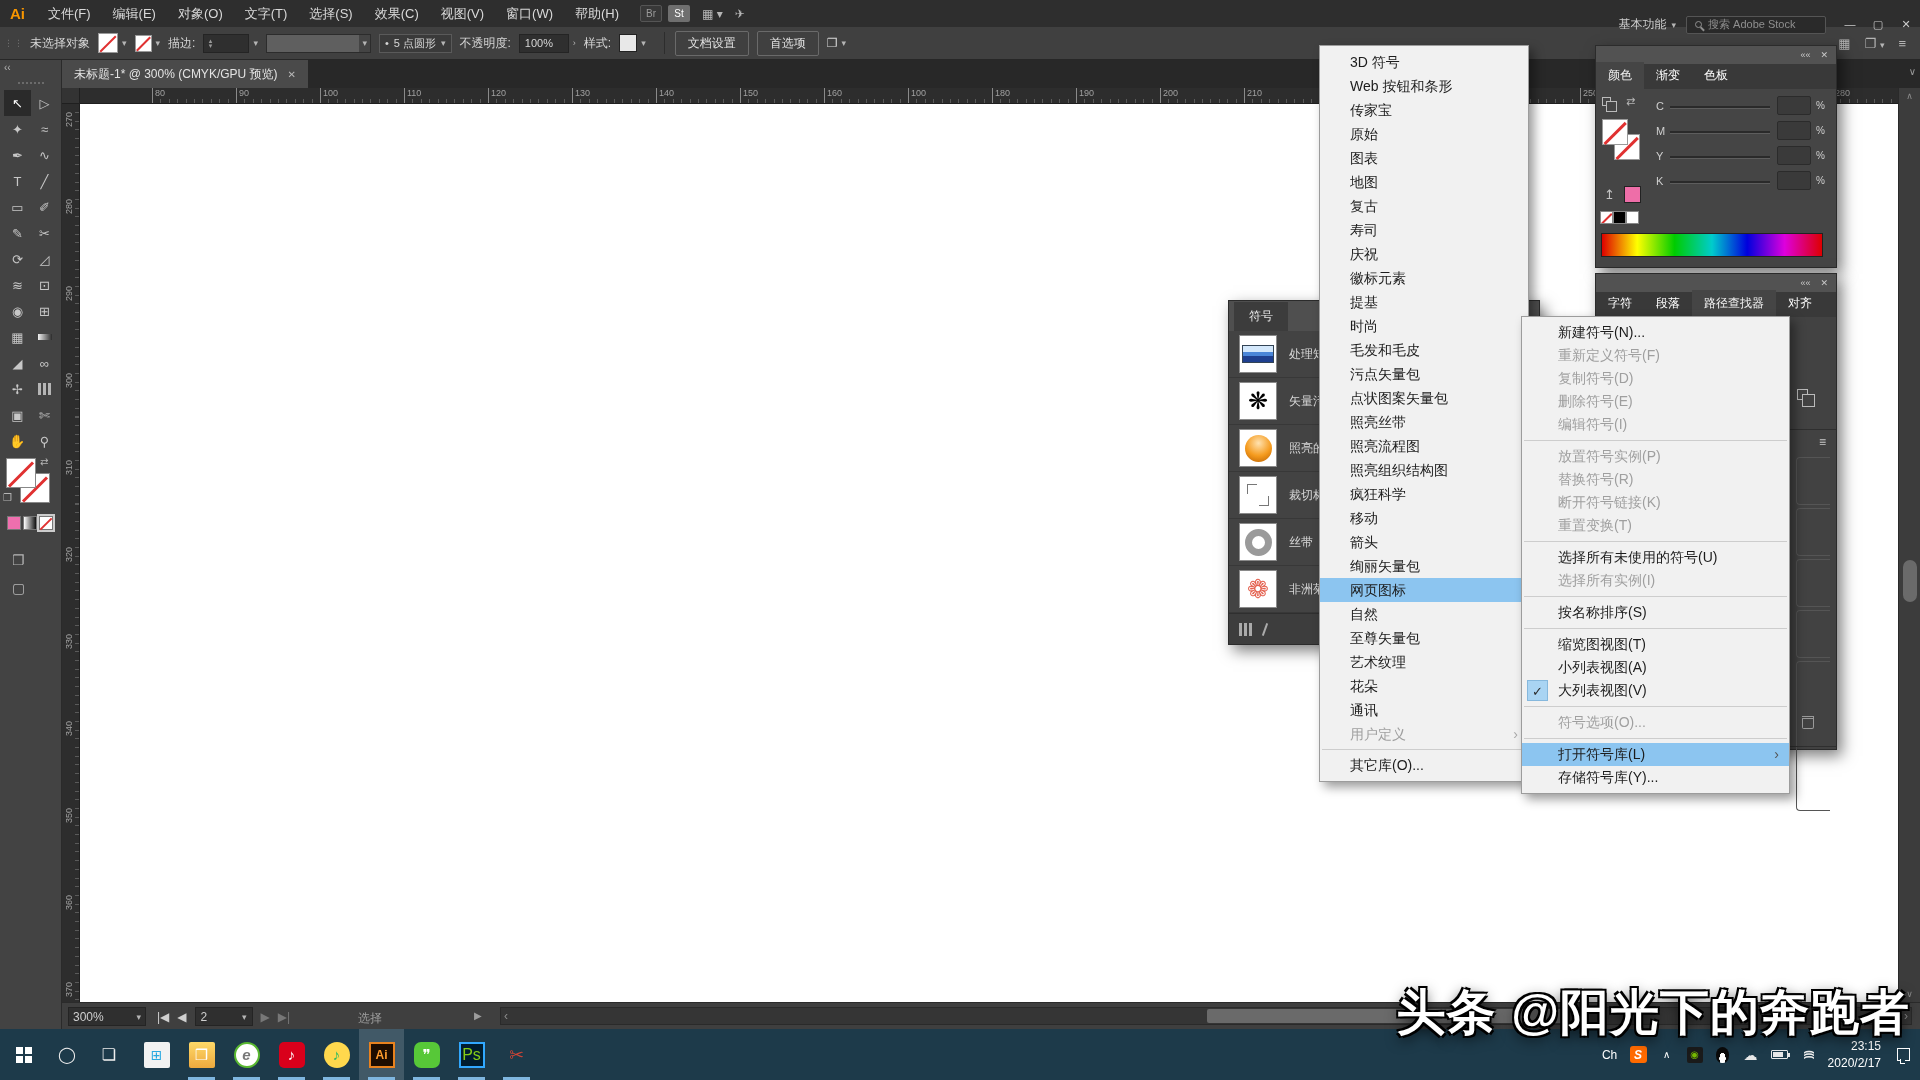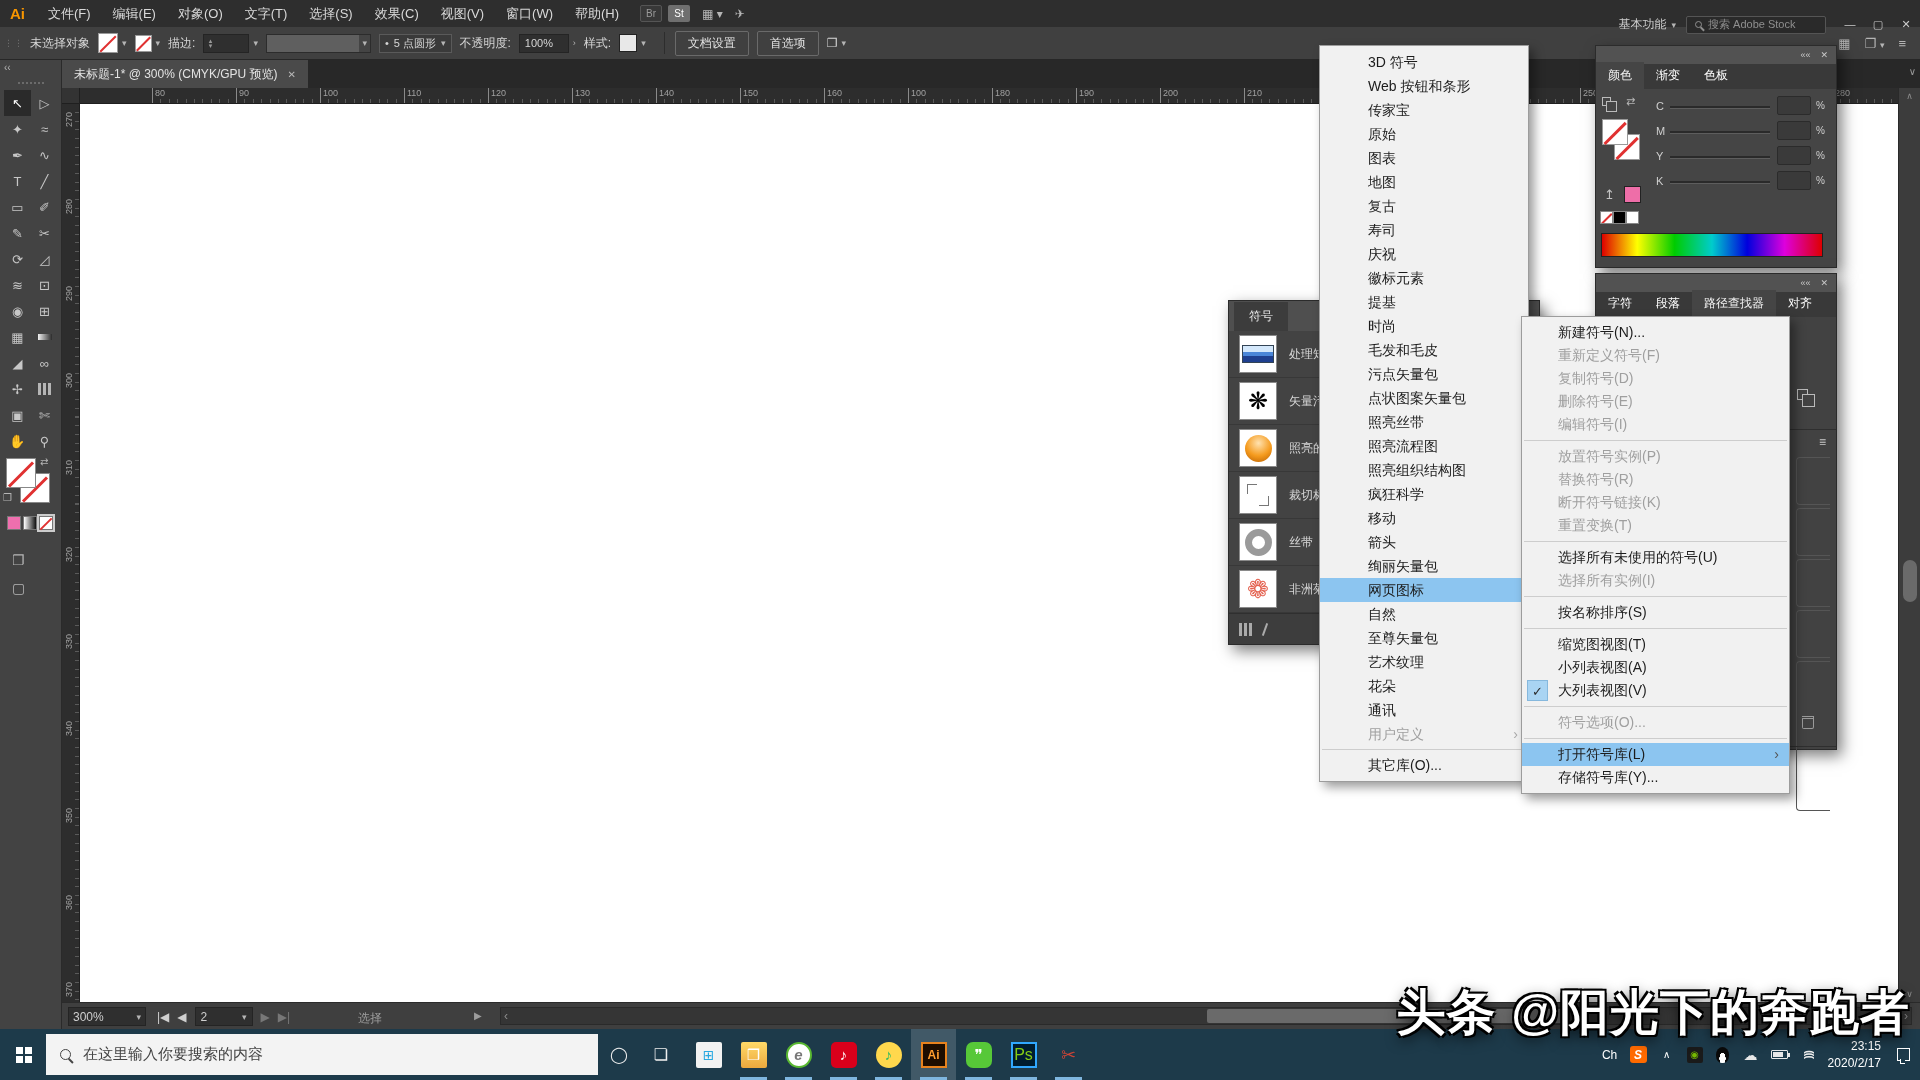--- a/index.html
+++ b/index.html
@@ -221,21 +221,21 @@
   .menu li { position:relative; cursor:default; white-space:nowrap; }
   .menu li.sel { background:#8cc5f0; }
   .menu li.dis { color:#9f9f9f; }
   .menu li.septop { margin-top:7px; }
   .menu li.septop::before { content:""; position:absolute; top:-4px; left:2px; right:2px;
     height:1px; background:#cdcdcd; }
   .menu li .sub { display:none; }
   .menu li.has-sub .sub { display:block; position:absolute; right:10px; top:0; color:#555; }
   .menu li.dis.has-sub .sub { color:#aaa; }
   .library-menu { left:1319px; top:45px; width:210px; z-index:50; }
-  .library-menu li { height:24px; line-height:24px; padding-left:48px; }
+  .library-menu li { height:24px; line-height:24px; padding-left:30px; }
   .panel-menu { left:1521px; top:316px; width:269px; z-index:51; }
   .panel-menu li { height:23px; line-height:23px; padding-left:36px; }
   .panel-menu li.septop { margin-top:9px; }
   .panel-menu li.septop::before { top:-5px; }
   .panel-menu li .chk { display:none; }
   .panel-menu li.checked .chk { display:block; position:absolute; left:5px; top:1px; width:21px;
     height:21px; background:#a9d4f3; border:1px solid #86b8dd; color:#2b2b2b; font-size:13px;
     line-height:21px; text-align:center; }
 
   
@@ -900,24 +900,20 @@
         
         <span>存储符号库(Y)...</span>
         
       </li>
     </ul>
 
   <div class="taskbar">
     <span class="start">
         <span class="winlogo"></span>
       </span>
-    <div class="tsearch">
-      <span class="mag"></span>
-      <span>在这里输入你要搜索的内容</span>
-    </div>
     <span class="tb-ico">◯</span>
     <span class="tb-ico">❏</span>
     <ul class="apps">
 
     <li>
           <span class="app-ic" style="background: rgb(242, 242, 242); color: rgb(41, 168, 224); border-radius: 2px; font-size: 14px;">⊞</span>
         </li>
         <li class="run">
           <span class="app-ic" style="background: linear-gradient(rgb(255, 217, 104), rgb(237, 169, 62)); color: rgb(255, 255, 255); border-radius: 2px;">❒</span>
         </li>

